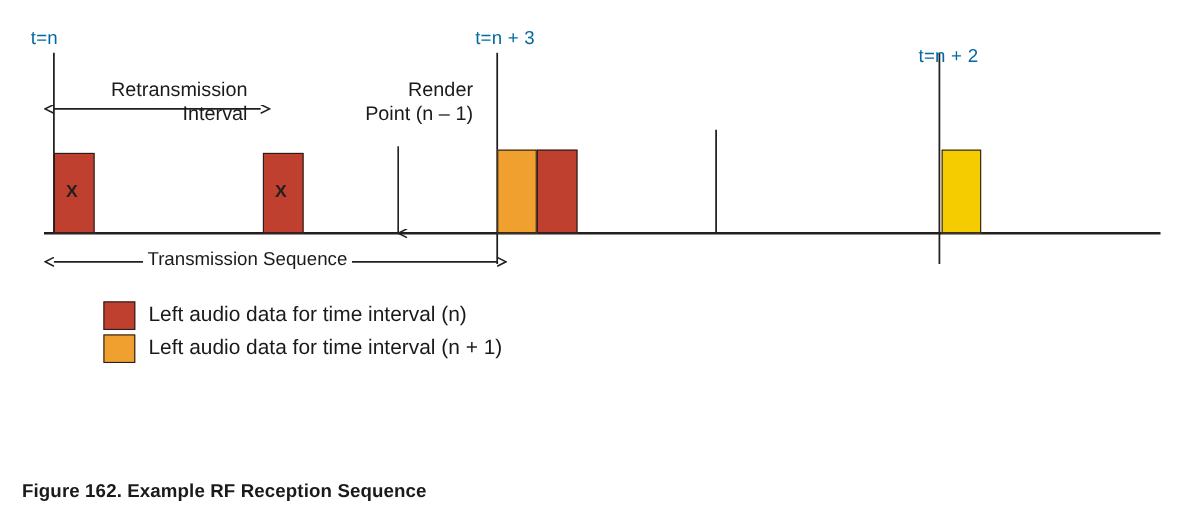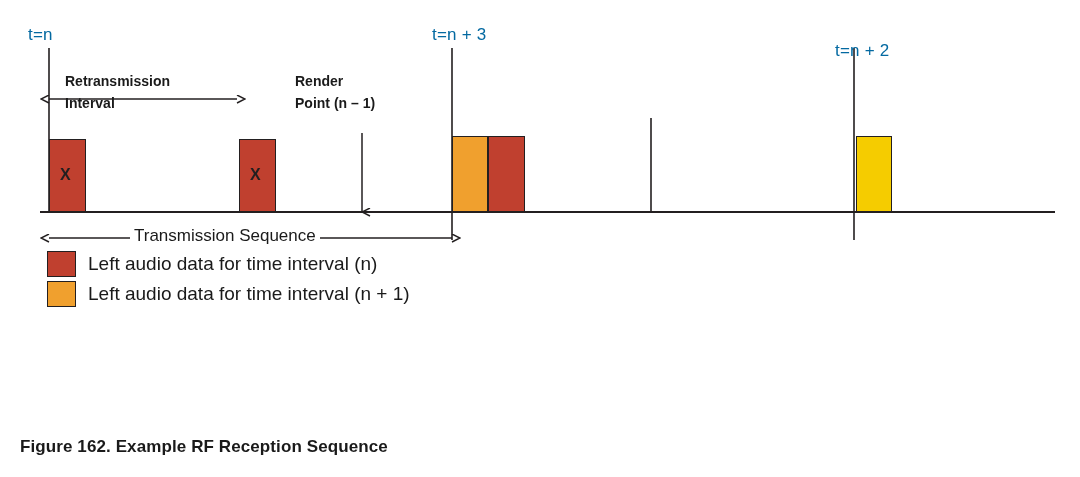--- a/index.html
+++ b/index.html
@@ -16,43 +16,42 @@
   .tick-label{
     position:absolute;
     font-size:17px;
     font-weight:normal;
     letter-spacing:.2px;
     white-space:nowrap;
     color:#0369a1;
   }
   .annot{
     position:absolute;
-    font-size:14px;
+    font-size:18px;
     line-height:22px;
-    text-align:left;
+    text-align:right;
     white-space:nowrap;
     color:#1a1a1a;
-    font-weight:bold;
   }
   .annot-in{
     position:absolute;
     font-size:17px;
     white-space:nowrap;
     color:#1a1a1a;
     background:#ffffff;
     padding:0 4px;
   }
   .bar{position:absolute;border:1.6px solid #231f20;box-sizing:border-box;}
   .bar-x{
     position:absolute;
     font-size:16px;
     font-weight:bold;
     color:#231f20;
   }
-  .legend{position:absolute;left:0;top:249px;width:620px;}
+  .legend{position:absolute;left:0;top:272px;width:620px;padding-left:47px;}
   .legend-row{position:relative;height:30px;}
   .legend-swatch{
     position:absolute;left:47px;top:2px;
     width:29px;height:26px;
     border:1.8px solid #231f20;
     box-sizing:border-box;
   }
   .legend-text{
     position:absolute;left:88px;top:0px;
     font-size:19px;line-height:29px;

